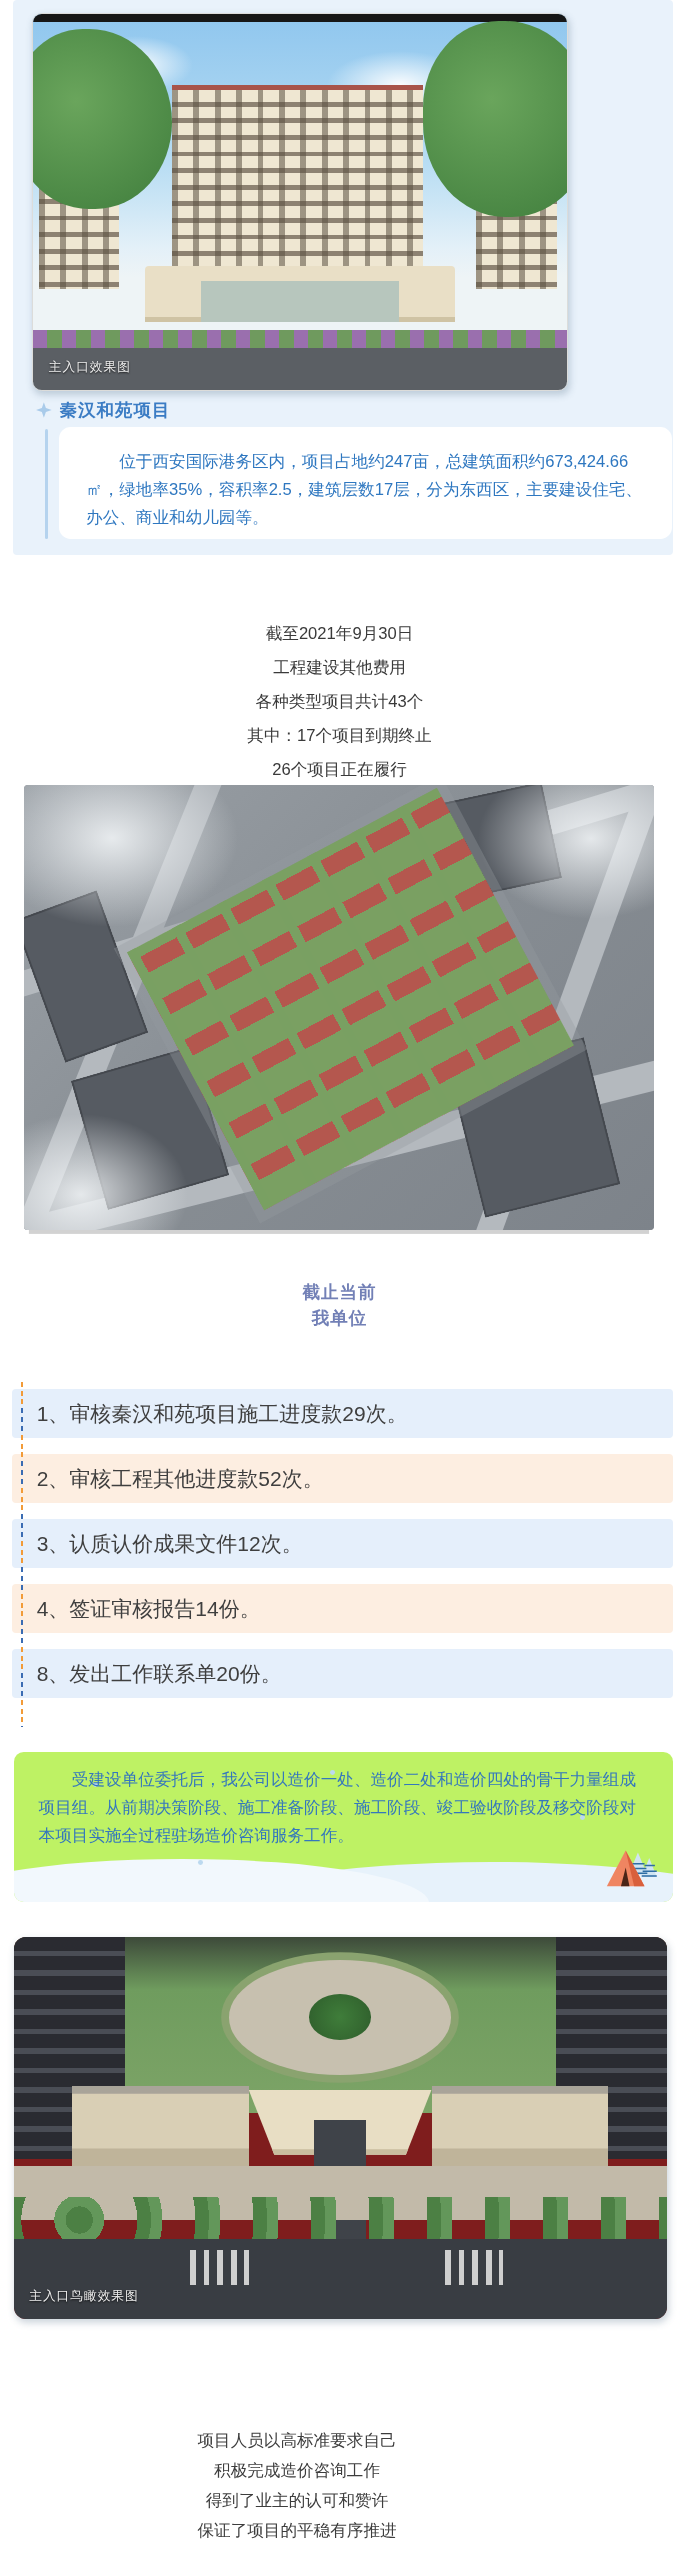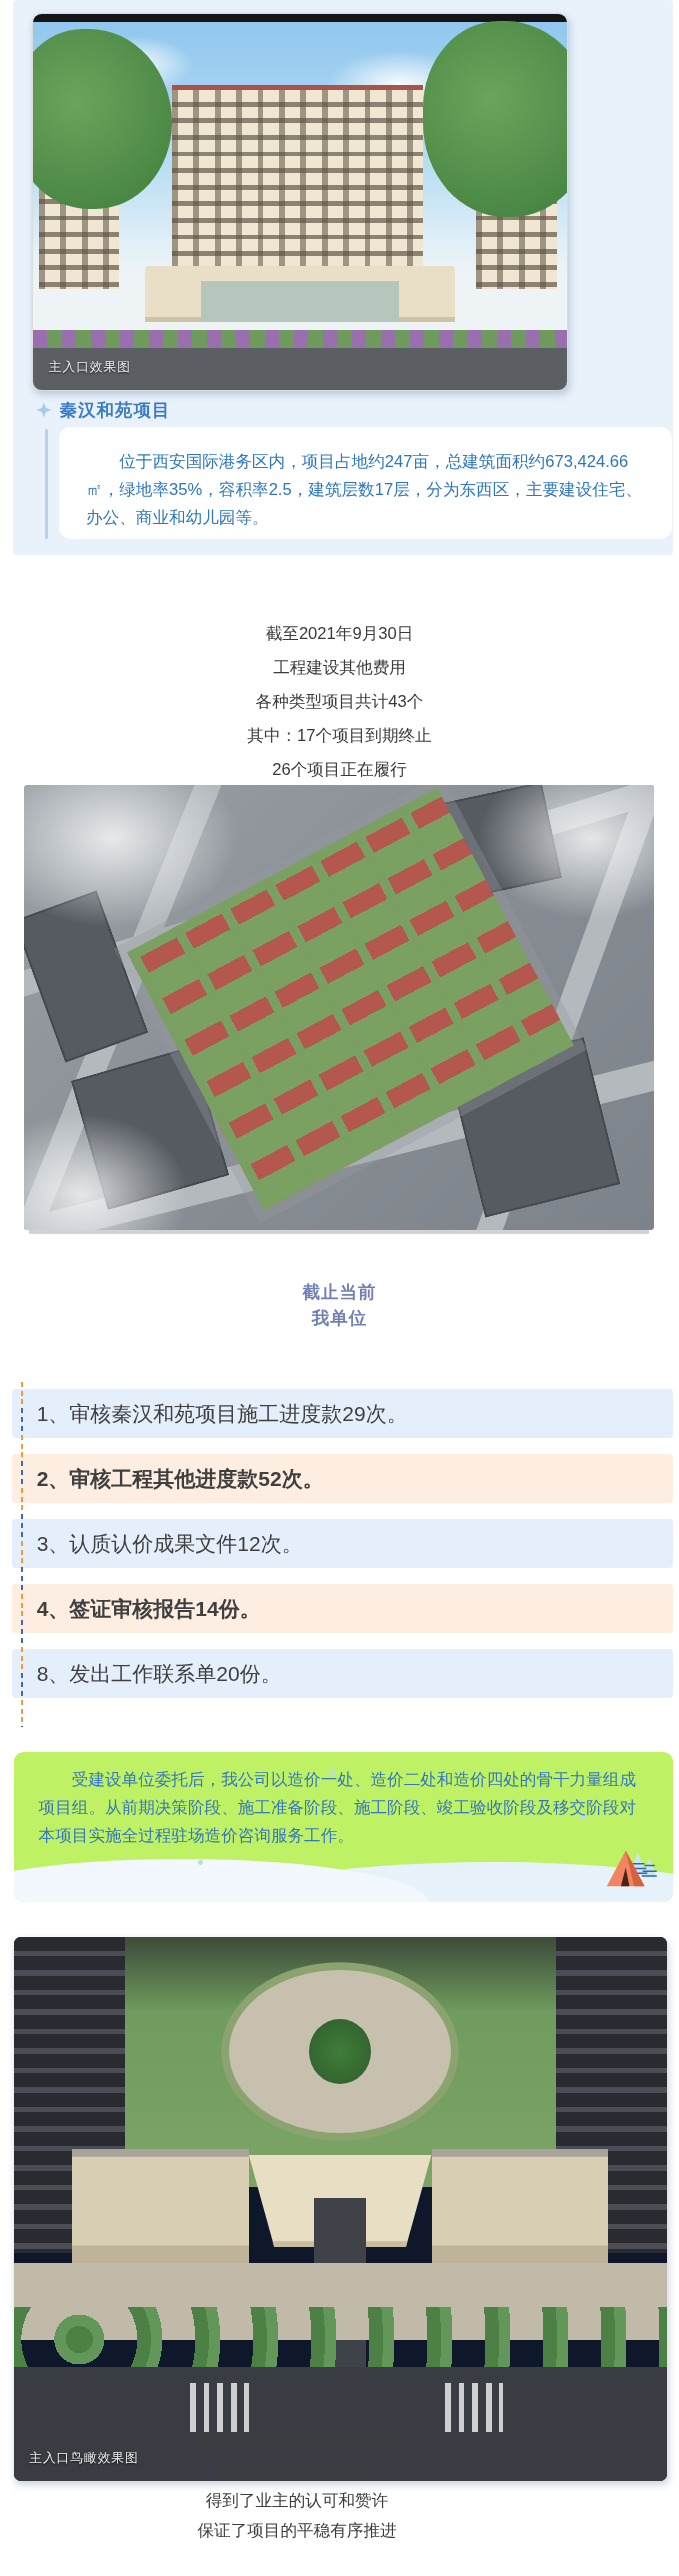--- a/index.html
+++ b/index.html
@@ -53,36 +53,36 @@
       repeating-linear-gradient(0deg,#7aa062 0 29px,#b4574e 29px 47px);
       transform:rotate(-28deg);box-shadow:0 0 0 9.7px rgba(150,156,160,.35);}
   .p2-cloud{position:absolute;background:radial-gradient(closest-side,rgba(245,248,250,.85),rgba(245,248,250,0));border-radius:50%;}
 
   
   .summary-head{left:0;top:1279px;width:679px;text-align:center;font-size:17.5px;font-weight:bold;color:#7280b6;}
   .summary-head div{height:26px;line-height:26px;letter-spacing:1px;}
   .list{left:11.7px;top:1389px;width:661px;}
   .item{height:49px;margin-bottom:16px;border-radius:4px;display:flex;align-items:center;padding-left:25px;font-size:21px;color:#3f3f3f;}
   .item.blue{background:#e5effb;}
-  .item.peach{background:#fdeee1;font-weight:bold;}
+  .item.peach{background:#fdeee1;}
   .dash-line{left:20.5px;top:1382px;width:2.9px;height:345px;z-index:3;background:
     repeating-linear-gradient(180deg,
       #f29b38 0 4.9px,transparent 4.9px 8.8px,#f29b38 8.8px 13.6px,transparent 13.6px 17.5px,#f29b38 17.5px 22.4px,transparent 22.4px 26px,
       #3a6cb3 26px 31px,transparent 31px 35px,#3a6cb3 35px 40px,transparent 40px 44px,#3a6cb3 44px 49px,transparent 49px 53px);}
 
   
   .service-box{left:13.6px;top:1752px;width:659px;height:150px;background:#bef264;border-radius:9.7px;overflow:hidden;}
   .service-box p{position:relative;z-index:2;margin:0;padding:13.6px 25px 0 25px;font-size:16.6px;line-height:28px;color:#3477bd;text-indent:2em;}
   .wave1{position:absolute;left:-12%;bottom:-45px;width:75%;height:88px;background:#f2f8fd;border-radius:50%;}
   .wave2{position:absolute;right:-15%;bottom:-57px;width:85%;height:97px;background:#e7f2fb;border-radius:50%;}
   .dot{position:absolute;width:4.9px;height:4.9px;border-radius:50%;background:#bcd9ef;}
   .tent{position:absolute;right:15.6px;bottom:9.7px;width:57px;height:49px;z-index:2;}
 
   
-  .photo3{position:absolute;left:13.6px;top:1937px;width:653px;height:544px;background:#0f172a;border-radius:7px;overflow:hidden;}
+  .photo3{position:absolute;left:13.6px;top:1937px;width:653px;height:382px;background:#7f1d1d;border-radius:12px;overflow:hidden;}
   .p3-court{position:absolute;left:0;top:0;width:100%;height:46%;background:linear-gradient(180deg,#3d4a3a 0%,#6f9c5e 30%,#7da467 100%);}
   .p3-towerL{position:absolute;left:0;top:0;width:17%;height:58%;background:repeating-linear-gradient(180deg,#2a2b31 0 13.6px,#4a4d55 13.6px 19.5px);}
   .p3-towerR{position:absolute;right:0;top:0;width:17%;height:58%;background:repeating-linear-gradient(180deg,#2a2b31 0 13.6px,#4a4d55 13.6px 19.5px);}
   .p3-plaza{position:absolute;left:33%;top:6%;width:34%;height:30%;background:#c7c0af;border-radius:50%;box-shadow:0 0 0 7.8px #8aa36f;}
   .p3-plaza:before{content:"";position:absolute;left:36%;top:30%;width:28%;height:40%;background:radial-gradient(circle,#3f7d3a,#2e5c2b);border-radius:50%;}
   .p3-bldL{position:absolute;left:9%;top:39%;width:27%;height:21%;background:#d9cfb5;box-shadow:inset 0 7.8px 0 #a9a499,inset 0 -17.5px 0 #bfb49a;}
   .p3-bldR{position:absolute;right:9%;top:39%;width:27%;height:21%;background:#d9cfb5;box-shadow:inset 0 7.8px 0 #a9a499,inset 0 -17.5px 0 #bfb49a;}
   .p3-canopy{position:absolute;left:36%;top:40%;width:28%;height:17%;background:#e8dec4;clip-path:polygon(0 0,100% 0,86% 100%,14% 100%);box-shadow:inset 0 -5.8px 0 #c9bd9e;}
   .p3-drive{position:absolute;left:46%;top:48%;width:8%;height:32%;background:#3f4349;}
   .p3-paving{position:absolute;left:0;top:60%;width:100%;height:14%;background:#c2baa9;}

